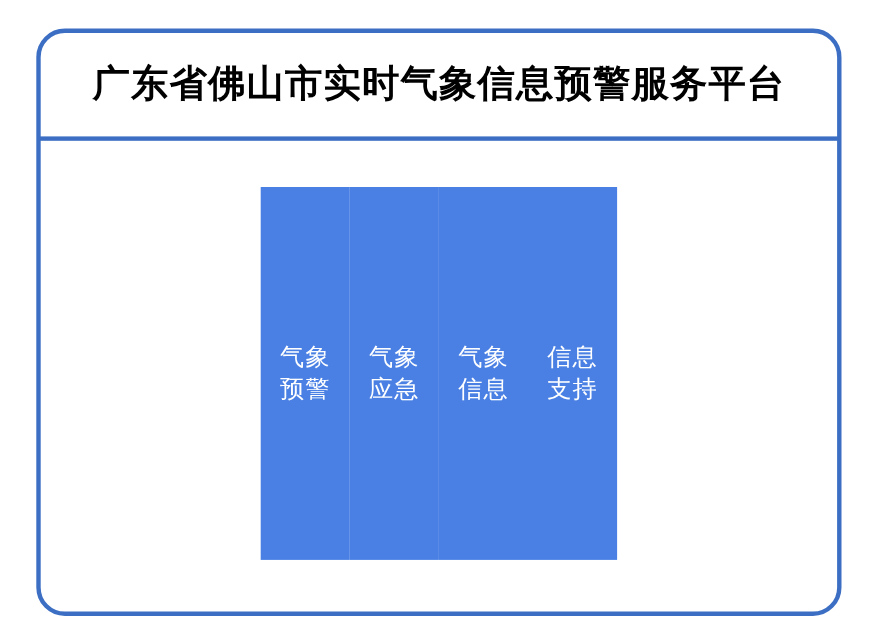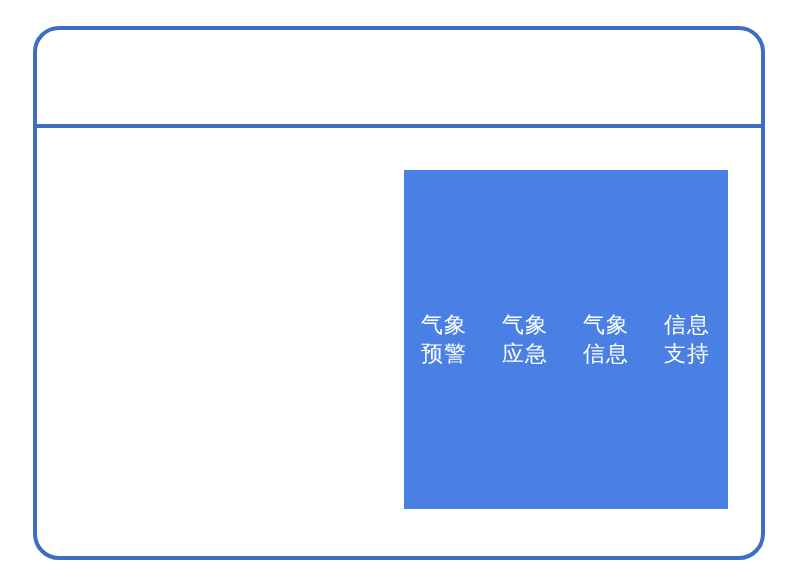--- a/index.html
+++ b/index.html
@@ -72,21 +72,21 @@
     top: 98px;
     right: 0;
     bottom: 0;
     display: flex;
     align-items: center;
     justify-content: center;
   }
 
   .modules-inner {
     display: flex;
-    justify-content: flex-end;
+    justify-content: center;
     align-items: center;
     width: 657px;
     height: 339px;
     margin-top: -6px;
   }
 
   .module-bar {
     width: 81px;
     height: 339px;
     background: #4a80e4;
@@ -106,20 +106,23 @@
     white-space: nowrap;
   }
 </style>
 </head>
 <body>
 
 <div id="platform-diagram">
 
   <div class="frame">
 
+    <div class="title-band">
+      <div class="title-text">广东省佛山市实时气象信息预警服务平台</div>
+    </div>
 
     <div class="title-divider"></div>
 
     <div class="modules">
       <div class="modules-inner">
 
         <div class="module-bar">
           <div class="module-label">气象</div>
           <div class="module-label">预警</div>
         </div>

